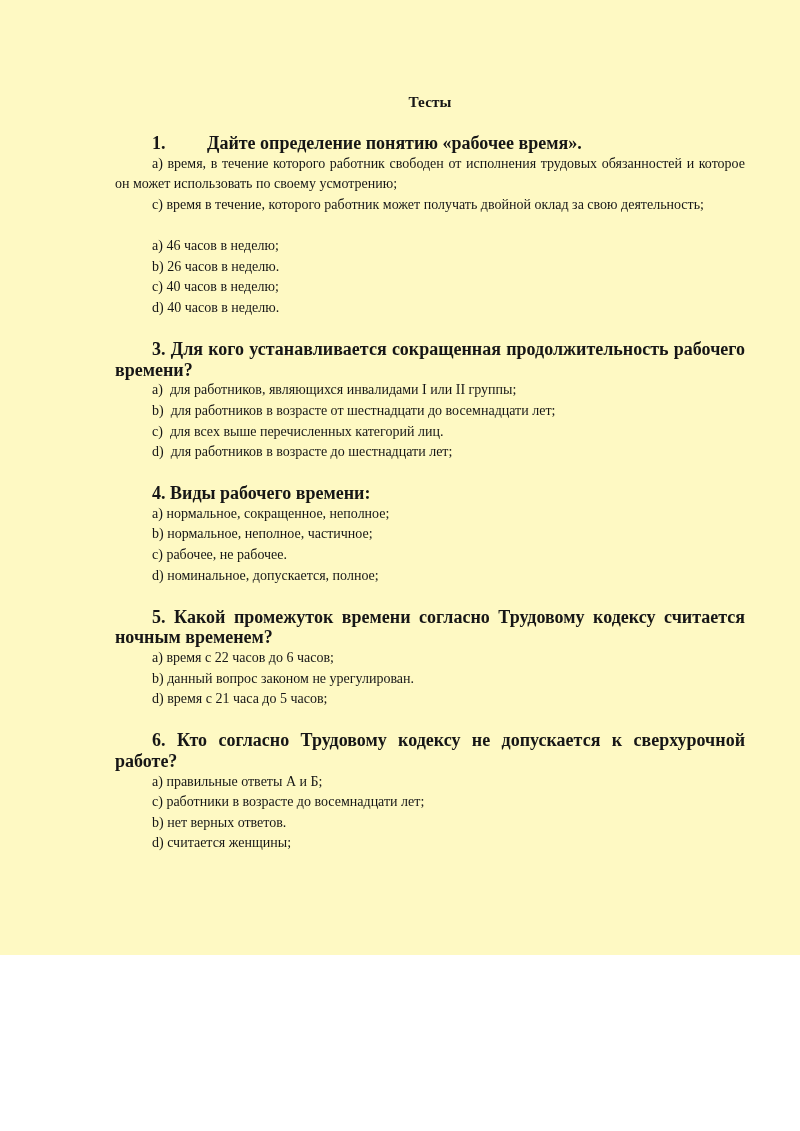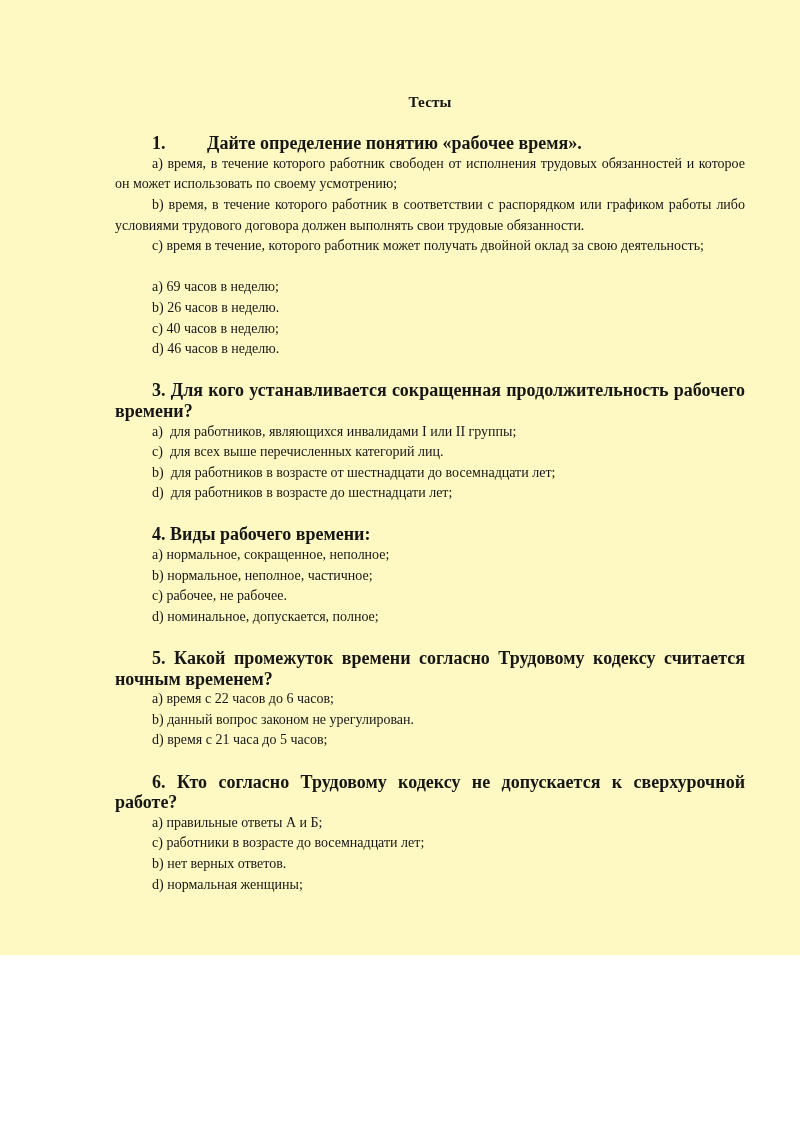--- a/index.html
+++ b/index.html
@@ -80,51 +80,50 @@
 </head>
 <body>
 
 <div class="page">
   <div class="content">
     <h1 class="doc-title">Тесты</h1>
     <div id="questions-root">
         <div class="q-block">
           <p class="q-head tabbed"><span class="q-num">1.</span><span class="q-text">Дайте определение понятию «рабочее время».</span></p>
           <p class="opt"><span class="lt">a) </span><span>время, в течение которого работник свободен от исполнения трудовых обязанностей и которое он может использовать по своему усмотрению;</span></p>
-          <p class="opt"><span class="lt">b) </span><span>время, в течение которого работник в соответствии с распорядком или графиком работы либо условиями трудового договора должен выполнять свои трудовые обязанности.</span></p>
           <p class="opt"><span class="lt">c) </span><span>время в течение, которого работник может получать двойной оклад за свою деятельность;</span></p>
         </div>
         <div class="q-block">
-          <p class="opt short"><span class="lt">a) </span><span>69 часов в неделю;</span></p>
+          <p class="opt short"><span class="lt">a) </span><span>46 часов в неделю;</span></p>
           <p class="opt short"><span class="lt">b) </span><span>26 часов в неделю.</span></p>
           <p class="opt short"><span class="lt">c) </span><span>40 часов в неделю;</span></p>
-          <p class="opt short"><span class="lt">d) </span><span>46 часов в неделю.</span></p>
+          <p class="opt short"><span class="lt">d) </span><span>40 часов в неделю.</span></p>
         </div>
         <div class="q-block">
           <p class="q-head"><span class="q-num">3.</span> <span class="q-text">Для кого устанавливается сокращенная продолжительность рабочего времени?</span></p>
           <p class="opt short"><span class="lt">a)  </span><span>для работников, являющихся инвалидами I или II группы;</span></p>
+          <p class="opt short"><span class="lt">b)  </span><span>для работников в возрасте от шестнадцати до восемнадцати лет;</span></p>
           <p class="opt short"><span class="lt">c)  </span><span>для всех выше перечисленных категорий лиц.</span></p>
-          <p class="opt short"><span class="lt">b)  </span><span>для работников в возрасте от шестнадцати до восемнадцати лет;</span></p>
           <p class="opt short"><span class="lt">d)  </span><span>для работников в возрасте до шестнадцати лет;</span></p>
         </div>
         <div class="q-block">
           <p class="q-head"><span class="q-num">4.</span> <span class="q-text">Виды рабочего времени:</span></p>
           <p class="opt short"><span class="lt">a) </span><span>нормальное, сокращенное, неполное;</span></p>
           <p class="opt short"><span class="lt">b) </span><span>нормальное, неполное, частичное;</span></p>
           <p class="opt short"><span class="lt">c) </span><span>рабочее, не рабочее.</span></p>
           <p class="opt short"><span class="lt">d) </span><span>номинальное, допускается, полное;</span></p>
         </div>
         <div class="q-block">
           <p class="q-head"><span class="q-num">5.</span> <span class="q-text">Какой промежуток времени согласно Трудовому кодексу считается ночным временем?</span></p>
           <p class="opt short"><span class="lt">a) </span><span>время с 22 часов до 6 часов;</span></p>
           <p class="opt short"><span class="lt">b) </span><span>данный вопрос законом не урегулирован.</span></p>
           <p class="opt short"><span class="lt">d) </span><span>время с 21 часа до 5 часов;</span></p>
         </div>
         <div class="q-block">
           <p class="q-head"><span class="q-num">6.</span> <span class="q-text">Кто согласно Трудовому кодексу не допускается к сверхурочной работе?</span></p>
           <p class="opt short"><span class="lt">a) </span><span>правильные ответы А и Б;</span></p>
           <p class="opt short"><span class="lt">c) </span><span>работники в возрасте до восемнадцати лет;</span></p>
           <p class="opt short"><span class="lt">b) </span><span>нет верных ответов.</span></p>
-          <p class="opt short"><span class="lt">d) </span><span>нормальная женщины;</span></p>
+          <p class="opt short"><span class="lt">d) </span><span>считается женщины;</span></p>
         </div>
       </div>
   </div>
 </div>
 
 </body></html>

